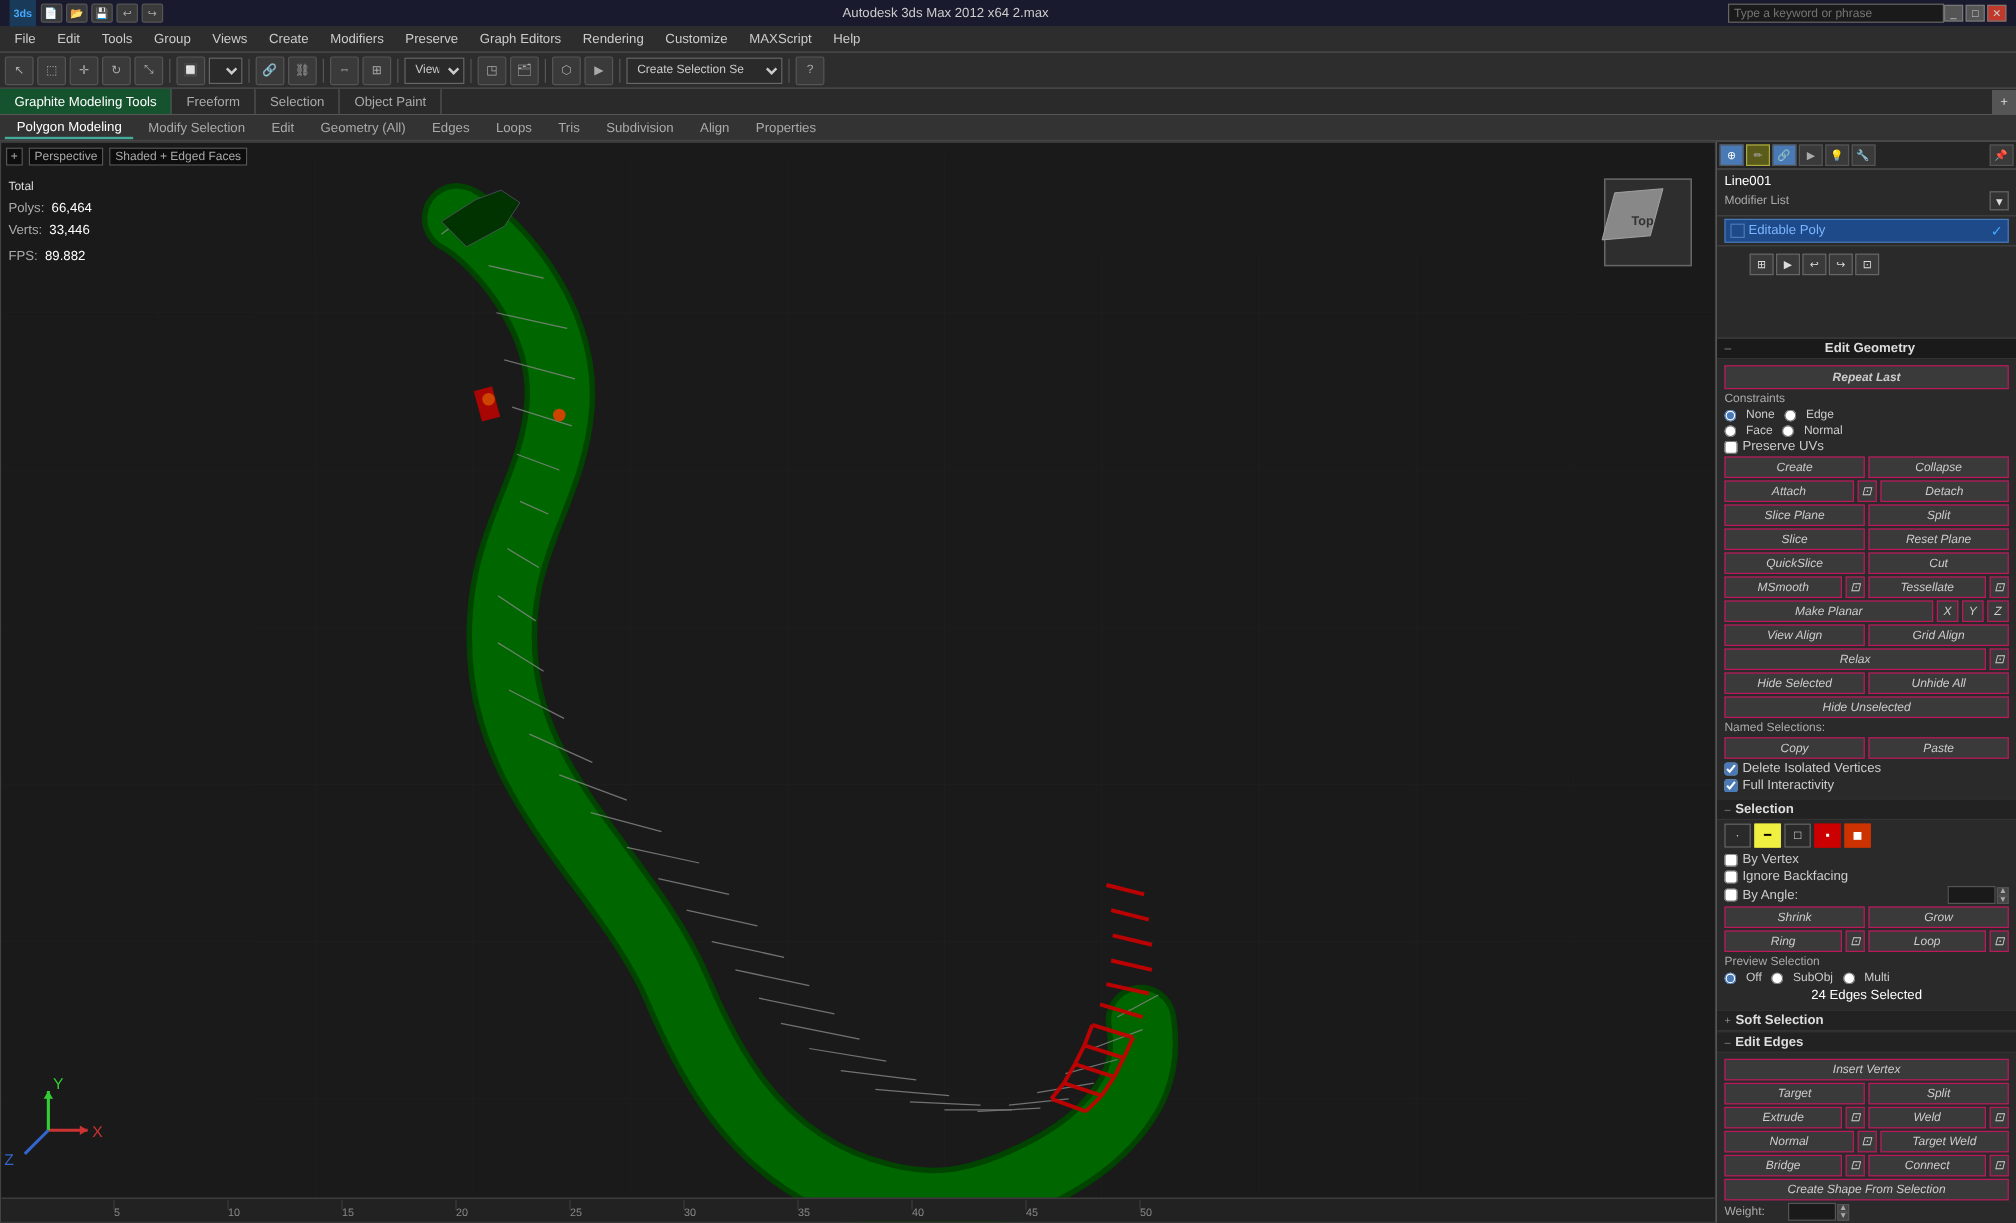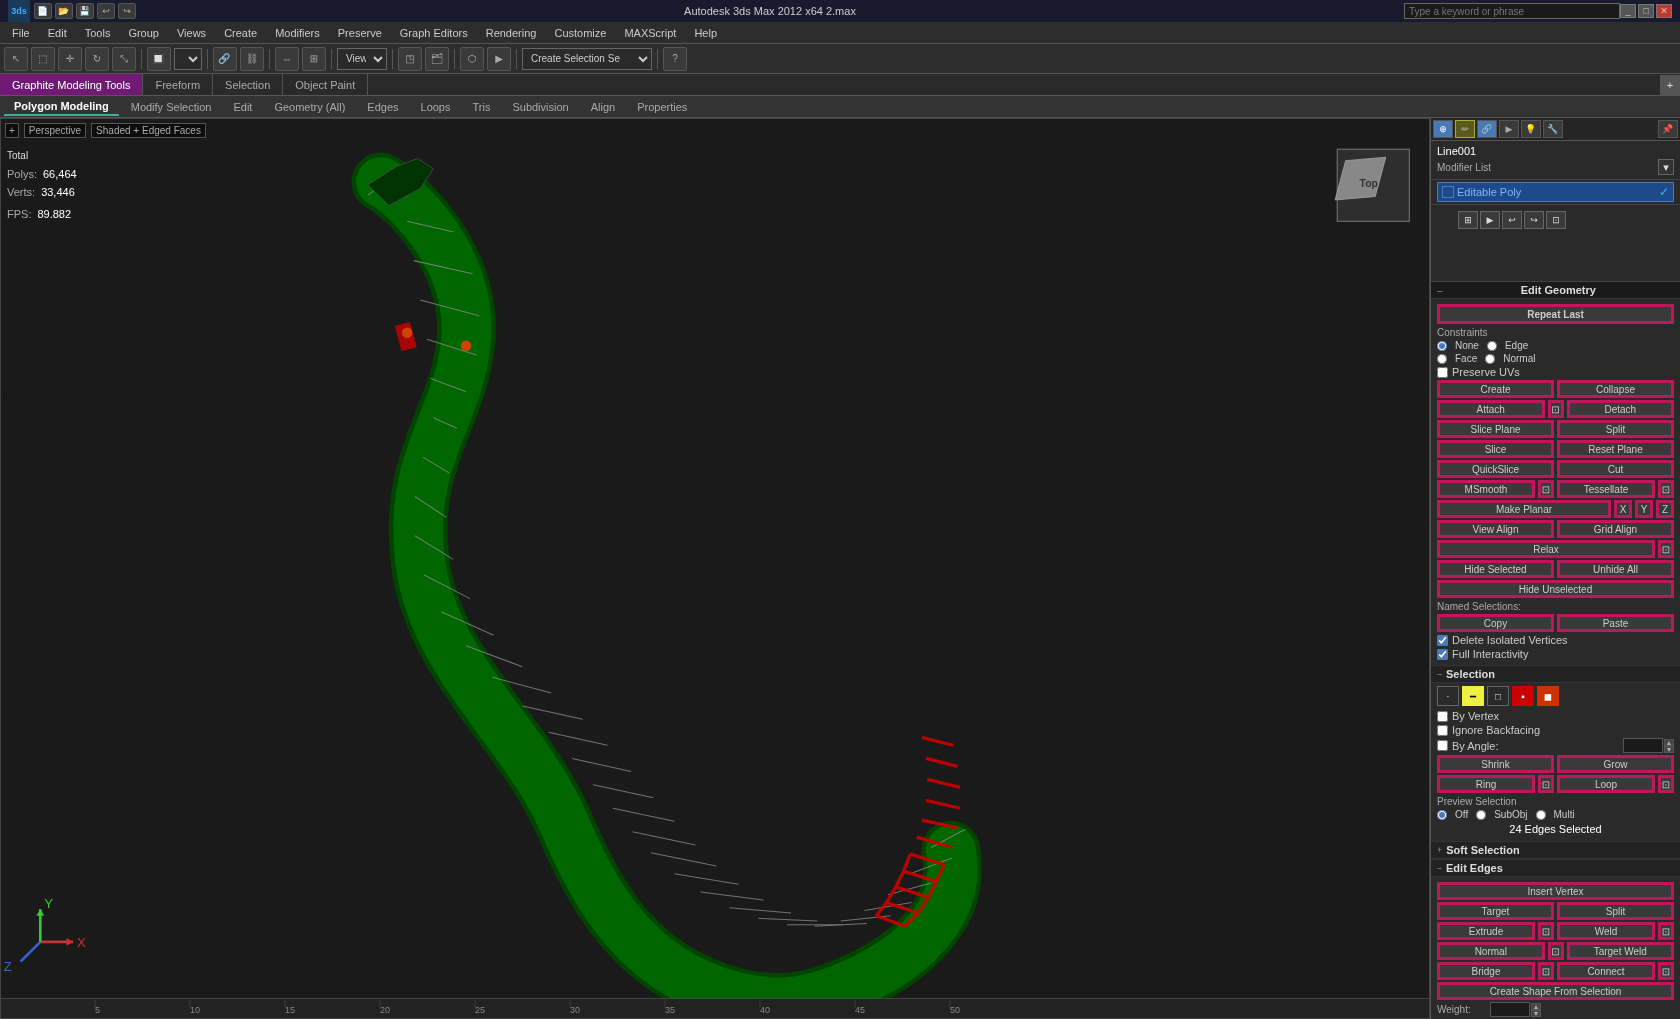--- a/index.html
+++ b/index.html
@@ -18,27 +18,27 @@
 
     
     #toolbar { height: 30px; background: #2d2d2d; display: flex; align-items: center; padding: 2px 4px; gap: 3px; border-bottom: 1px solid #555; }
     .tb-btn { width: 24px; height: 24px; background: #3a3a3a; border: 1px solid #555; display: flex; align-items: center; justify-content: center; cursor: pointer; font-size: 10px; color: #aaa; border-radius: 2px; }
     .tb-separator { width: 1px; height: 20px; background: #555; margin: 0 2px; }
     .tb-dropdown { height: 22px; background: #2a2a2a; border: 1px solid #666; color: #ccc; font-size: 10px; padding: 0 4px; cursor: pointer; }
 
     
     #graphite-bar { height: 22px; background: #2a2a2a; display: flex; align-items: center; border-bottom: 1px solid #555; }
     .graphite-tab { padding: 2px 12px; color: #aaa; cursor: pointer; font-size: 11px; height: 100%; display: flex; align-items: center; border-right: 1px solid #555; }
-    .graphite-tab.active { background: #701a75; color: #fff; }
+    .graphite-tab.active { background: #14532d; color: #fff; }
     .graphite-tab-icon { width: 20px; height: 20px; background: #555; margin-left: 4px; display: flex; align-items: center; justify-content: center; cursor: pointer; }
 
     
     #ribbon-tabs { height: 22px; background: #333; display: flex; align-items: center; border-bottom: 1px solid #555; padding: 0 4px; gap: 2px; }
     .rtab { padding: 2px 10px; color: #aaa; cursor: pointer; font-size: 11px; }
-    .rtab.active { color: #fff; border-bottom: 2px solid #4a9; font-weight: bold; }
+    .rtab.active { color: #fff; border-bottom: 2px solid #4a9; }
 
     
     #main { display: flex; height: calc(1019px - 22px - 22px - 30px - 22px - 22px - 22px - 20px - 22px); }
 
     
     #viewport { flex: 1; background: #1a1a1a; position: relative; overflow: hidden; border: 1px solid #444; }
     #viewport-label { position: absolute; top: 4px; left: 4px; color: #aaa; font-size: 10px; cursor: pointer; }
     #viewport-label span { border: 1px solid #555; padding: 1px 4px; background: rgba(0,0,0,0.5); margin-right: 2px; }
 
     
@@ -68,21 +68,21 @@
     .sel-icon.edge { background: #cc0000; color: #fff; border-color: #cc0000; }
     .sel-icon.poly { background: #cc3300; color: #fff; border-color: #cc3300; }
 
     
     .cb-row { display: flex; align-items: center; gap: 4px; margin: 2px 0; font-size: 11px; color: #ccc; }
     .cb-row input[type=checkbox] { width: 11px; height: 11px; accent-color: #4a7ab5; }
     .num-input { width: 50px; height: 16px; background: #1a1a1a; border: 1px solid #555; color: #ccc; font-size: 10px; text-align: right; padding: 0 2px; }
 
     
     .btn-row { display: flex; gap: 3px; margin: 2px 0; }
-    .panel-btn { flex: 1; height: 18px; background: #3a3a3a; border: 3px solid #be185d; color: #ccc; font-size: 10px; cursor: pointer; display: flex; align-items: center; justify-content: center; }
+    .panel-btn { flex: 1; height: 18px; background: #3a3a3a; border: 1px solid #be185d; color: #ccc; font-size: 10px; cursor: pointer; display: flex; align-items: center; justify-content: center; font-style: italic; }
     .panel-btn.settings-btn { width: 16px; flex: none; }
 
     .row2 { display: flex; gap: 3px; align-items: center; margin: 2px 0; }
     .radio-row { display: flex; gap: 8px; align-items: center; font-size: 10px; color: #ccc; margin: 2px 0; }
     .radio-row input[type=radio] { width: 10px; height: 10px; accent-color: #4a7ab5; }
 
     .spinbox { display: flex; align-items: center; gap: 1px; }
     .spinbox input { width: 40px; height: 15px; background: #1a1a1a; border: 1px solid #555; color: #ccc; font-size: 10px; text-align: right; padding: 0 2px; }
     .spinbox .spin-arrows { display: flex; flex-direction: column; }
     .spinbox .spin-arrows span { width: 10px; height: 7px; background: #444; border: 1px solid #555; display: flex; align-items: center; justify-content: center; font-size: 7px; cursor: pointer; color: #aaa; }
@@ -102,21 +102,21 @@
 <div id="title-bar">
   <div style="width:22px;height:22px;background:#1a3a5a;display:flex;align-items:center;justify-content:center;color:#4af;font-weight:bold;font-size:9px;">3ds</div>
   <div style="display:flex;gap:3px;align-items:center;padding-left:4px;">
     <div class="tb-btn" style="width:18px;height:16px;font-size:9px;">📄</div>
     <div class="tb-btn" style="width:18px;height:16px;font-size:9px;">📂</div>
     <div class="tb-btn" style="width:18px;height:16px;font-size:9px;">💾</div>
     <div class="tb-btn" style="width:18px;height:16px;font-size:9px;">↩</div>
     <div class="tb-btn" style="width:18px;height:16px;font-size:9px;">↪</div>
   </div>
   <div class="title">Autodesk 3ds Max 2012 x64  2.max</div>
-  <input style="width: 216px; height: 16px; background: rgb(26, 26, 26); border: 1px solid rgb(102, 102, 102); color: rgb(170, 170, 170); font-size: 10px; padding: 0px 4px;" placeholder="Type a keyword or phrase">
+  <input style="width: 180px; height: 16px; background: rgb(26, 26, 26); border: 1px solid rgb(102, 102, 102); color: rgb(170, 170, 170); font-size: 10px; padding: 0px 4px;" placeholder="Type a keyword or phrase">
   <div class="win-controls">
     <div class="win-btn">_</div>
     <div class="win-btn">□</div>
     <div class="win-btn close">✕</div>
   </div>
 </div>
 
 <div id="menu-bar">
   <div class="menu-item">File</div>
   <div class="menu-item">Edit</div>

